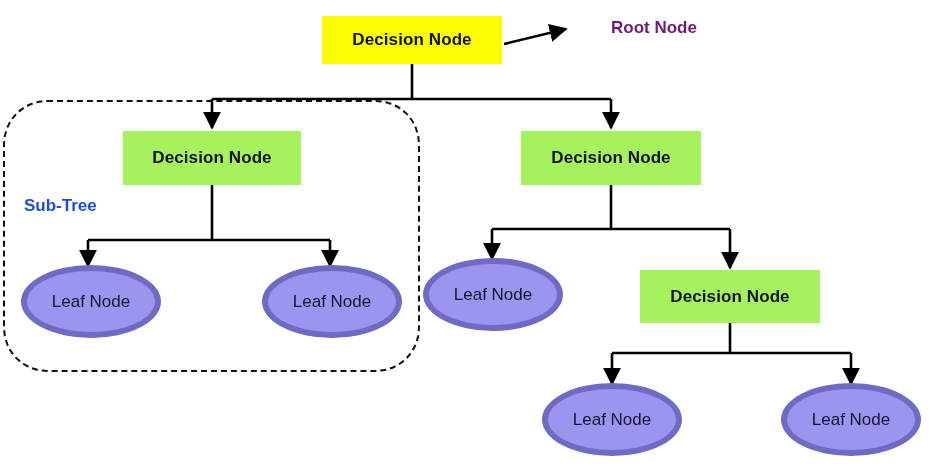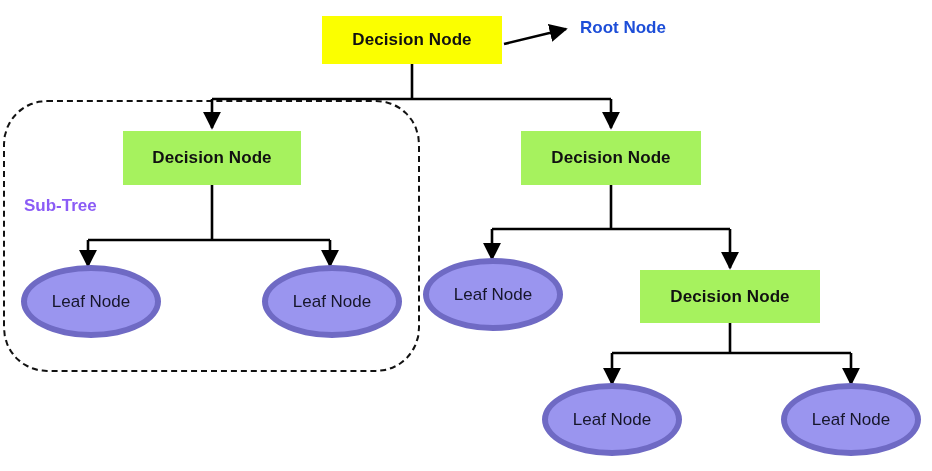--- a/index.html
+++ b/index.html
@@ -135,17 +135,17 @@
   </div>
 
   <div class="node node-leaf" id="n-leaf_4" style="left: 542px; top: 383px; width: 140px; height: 73px; background: rgb(154, 149, 239); border-color: rgb(111, 106, 196); color: rgb(22, 22, 42);">
     <span>Leaf Node</span>
   </div>
 
   <div class="node node-leaf" id="n-leaf_5" style="left: 781px; top: 383px; width: 140px; height: 73px; background: rgb(154, 149, 239); border-color: rgb(111, 106, 196); color: rgb(22, 22, 42);">
     <span>Leaf Node</span>
   </div>
 
-  <div class="annotation" id="a-root_node" style="left: 580px; top: 18px; color: #1d4ed8;">Root Node</div>
+  <div class="annotation" id="a-root_node" style="left: 611px; top: 18px; color: #701a75;">Root Node</div>
 
-  <div class="annotation" id="a-sub_tree" style="left: 24px; top: 196px; color: #8b5cf6;">Sub-Tree</div>
+  <div class="annotation" id="a-sub_tree" style="left: 24px; top: 196px; color: #1d4ed8;">Sub-Tree</div>
 
 </div>
 
 </body></html>

